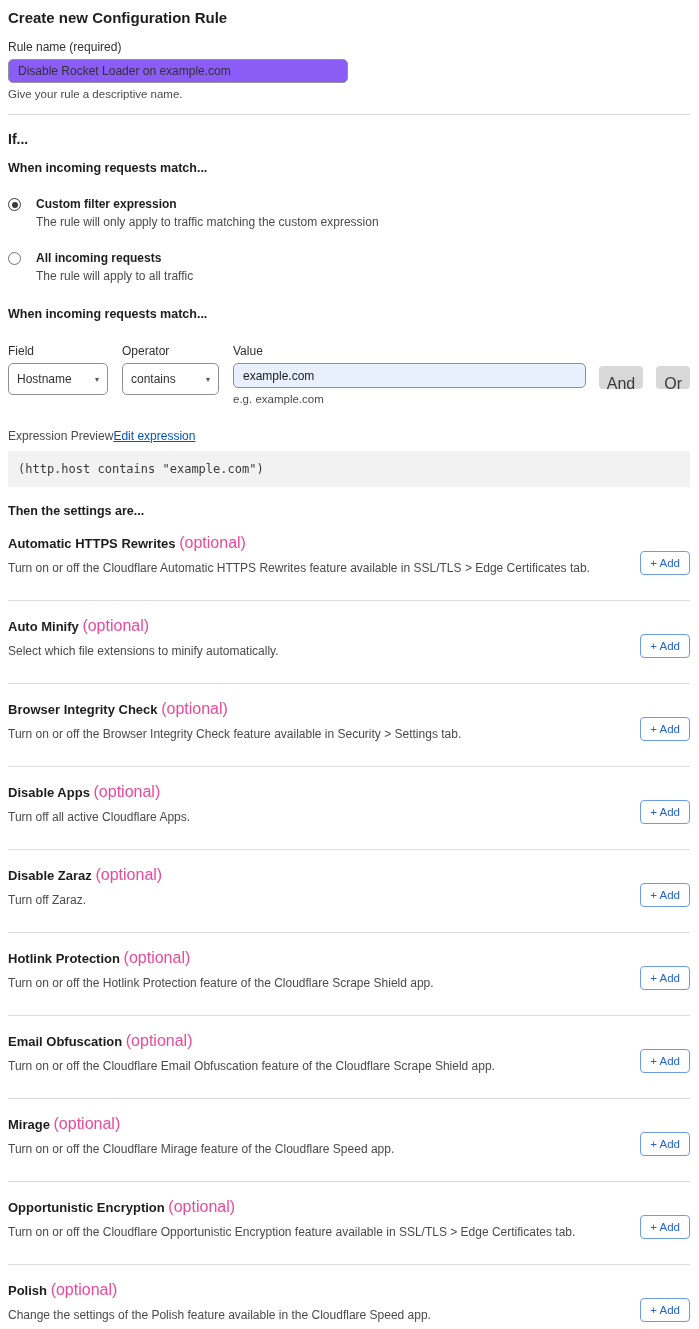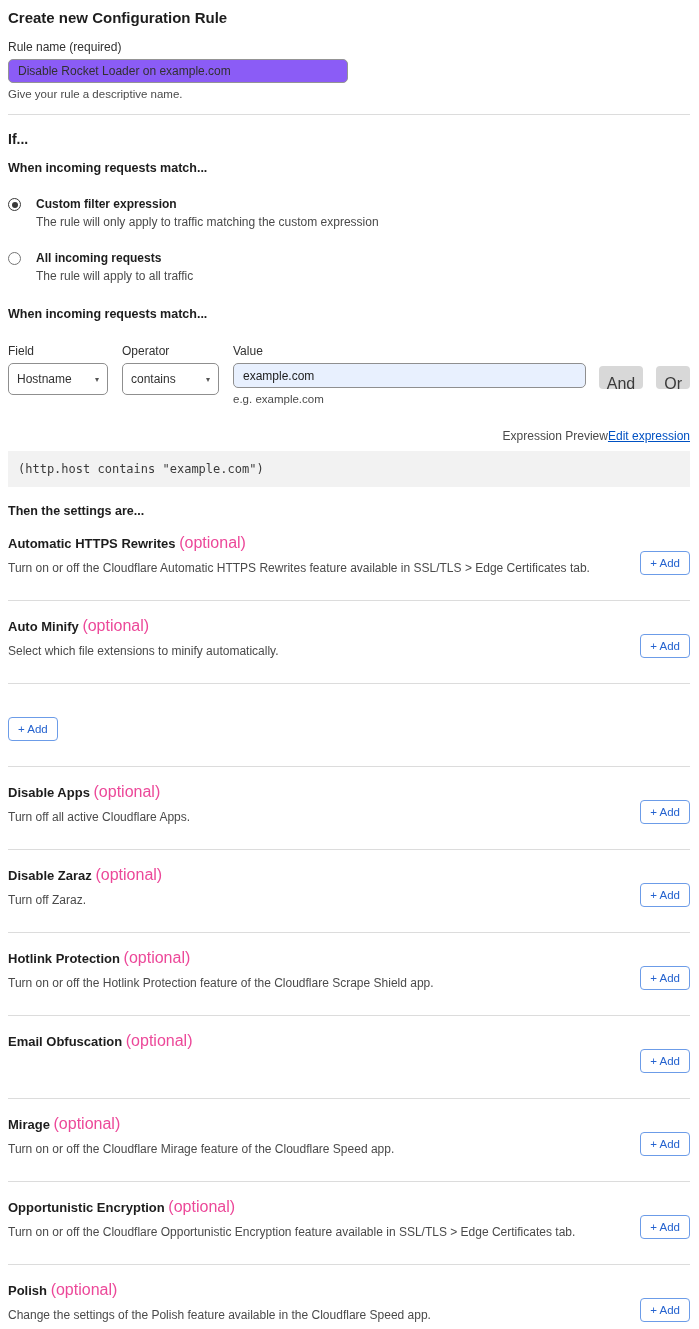--- a/index.html
+++ b/index.html
@@ -103,21 +103,21 @@
     border-radius: 4px;
     font-size: 16px;
     font-family: "Liberation Sans", sans-serif;
     color: #3a3a3a;
     cursor: pointer;
   }
   .andor-btn + .andor-btn { margin-left: 13px; }
 
   .preview-row {
     display: flex;
-    justify-content: flex-end;
+    justify-content: flex-start;
     align-items: baseline;
     margin-top: 24px;
     font-size: 12px;
   }
   .preview-label { color: #4a4a4a; }
   .edit-link { color: #0051c3; text-decoration: underline; cursor: pointer; }
   .code-block {
     margin-top: 8px;
     background: #f2f2f2;
     padding: 11px 10px;
@@ -234,20 +234,24 @@
 
   <div class="setting-item">
     <div>
       <div class="setting-title"><span>Auto Minify</span> <span class="setting-optional">(optional)</span></div>
       <div class="setting-desc">Select which file extensions to minify automatically.</div>
     </div>
     <button class="add-btn">+ Add</button>
   </div>
 
   <div class="setting-item">
+    <div>
+      <div class="setting-title"><span>Browser Integrity Check</span> <span class="setting-optional">(optional)</span></div>
+      <div class="setting-desc">Turn on or off the Browser Integrity Check feature available in Security &gt; Settings tab.</div>
+    </div>
     <button class="add-btn">+ Add</button>
   </div>
 
   <div class="setting-item">
     <div>
       <div class="setting-title"><span>Disable Apps</span> <span class="setting-optional">(optional)</span></div>
       <div class="setting-desc">Turn off all active Cloudflare Apps.</div>
     </div>
     <button class="add-btn">+ Add</button>
   </div>
@@ -264,20 +268,21 @@
     <div>
       <div class="setting-title"><span>Hotlink Protection</span> <span class="setting-optional">(optional)</span></div>
       <div class="setting-desc">Turn on or off the Hotlink Protection feature of the Cloudflare Scrape Shield app.</div>
     </div>
     <button class="add-btn">+ Add</button>
   </div>
 
   <div class="setting-item">
     <div>
       <div class="setting-title"><span>Email Obfuscation</span> <span class="setting-optional">(optional)</span></div>
+      <div class="setting-desc">Turn on or off the Cloudflare Email Obfuscation feature of the Cloudflare Scrape Shield app.</div>
     </div>
     <button class="add-btn">+ Add</button>
   </div>
 
   <div class="setting-item">
     <div>
       <div class="setting-title"><span>Mirage</span> <span class="setting-optional">(optional)</span></div>
       <div class="setting-desc">Turn on or off the Cloudflare Mirage feature of the Cloudflare Speed app.</div>
     </div>
     <button class="add-btn">+ Add</button>

